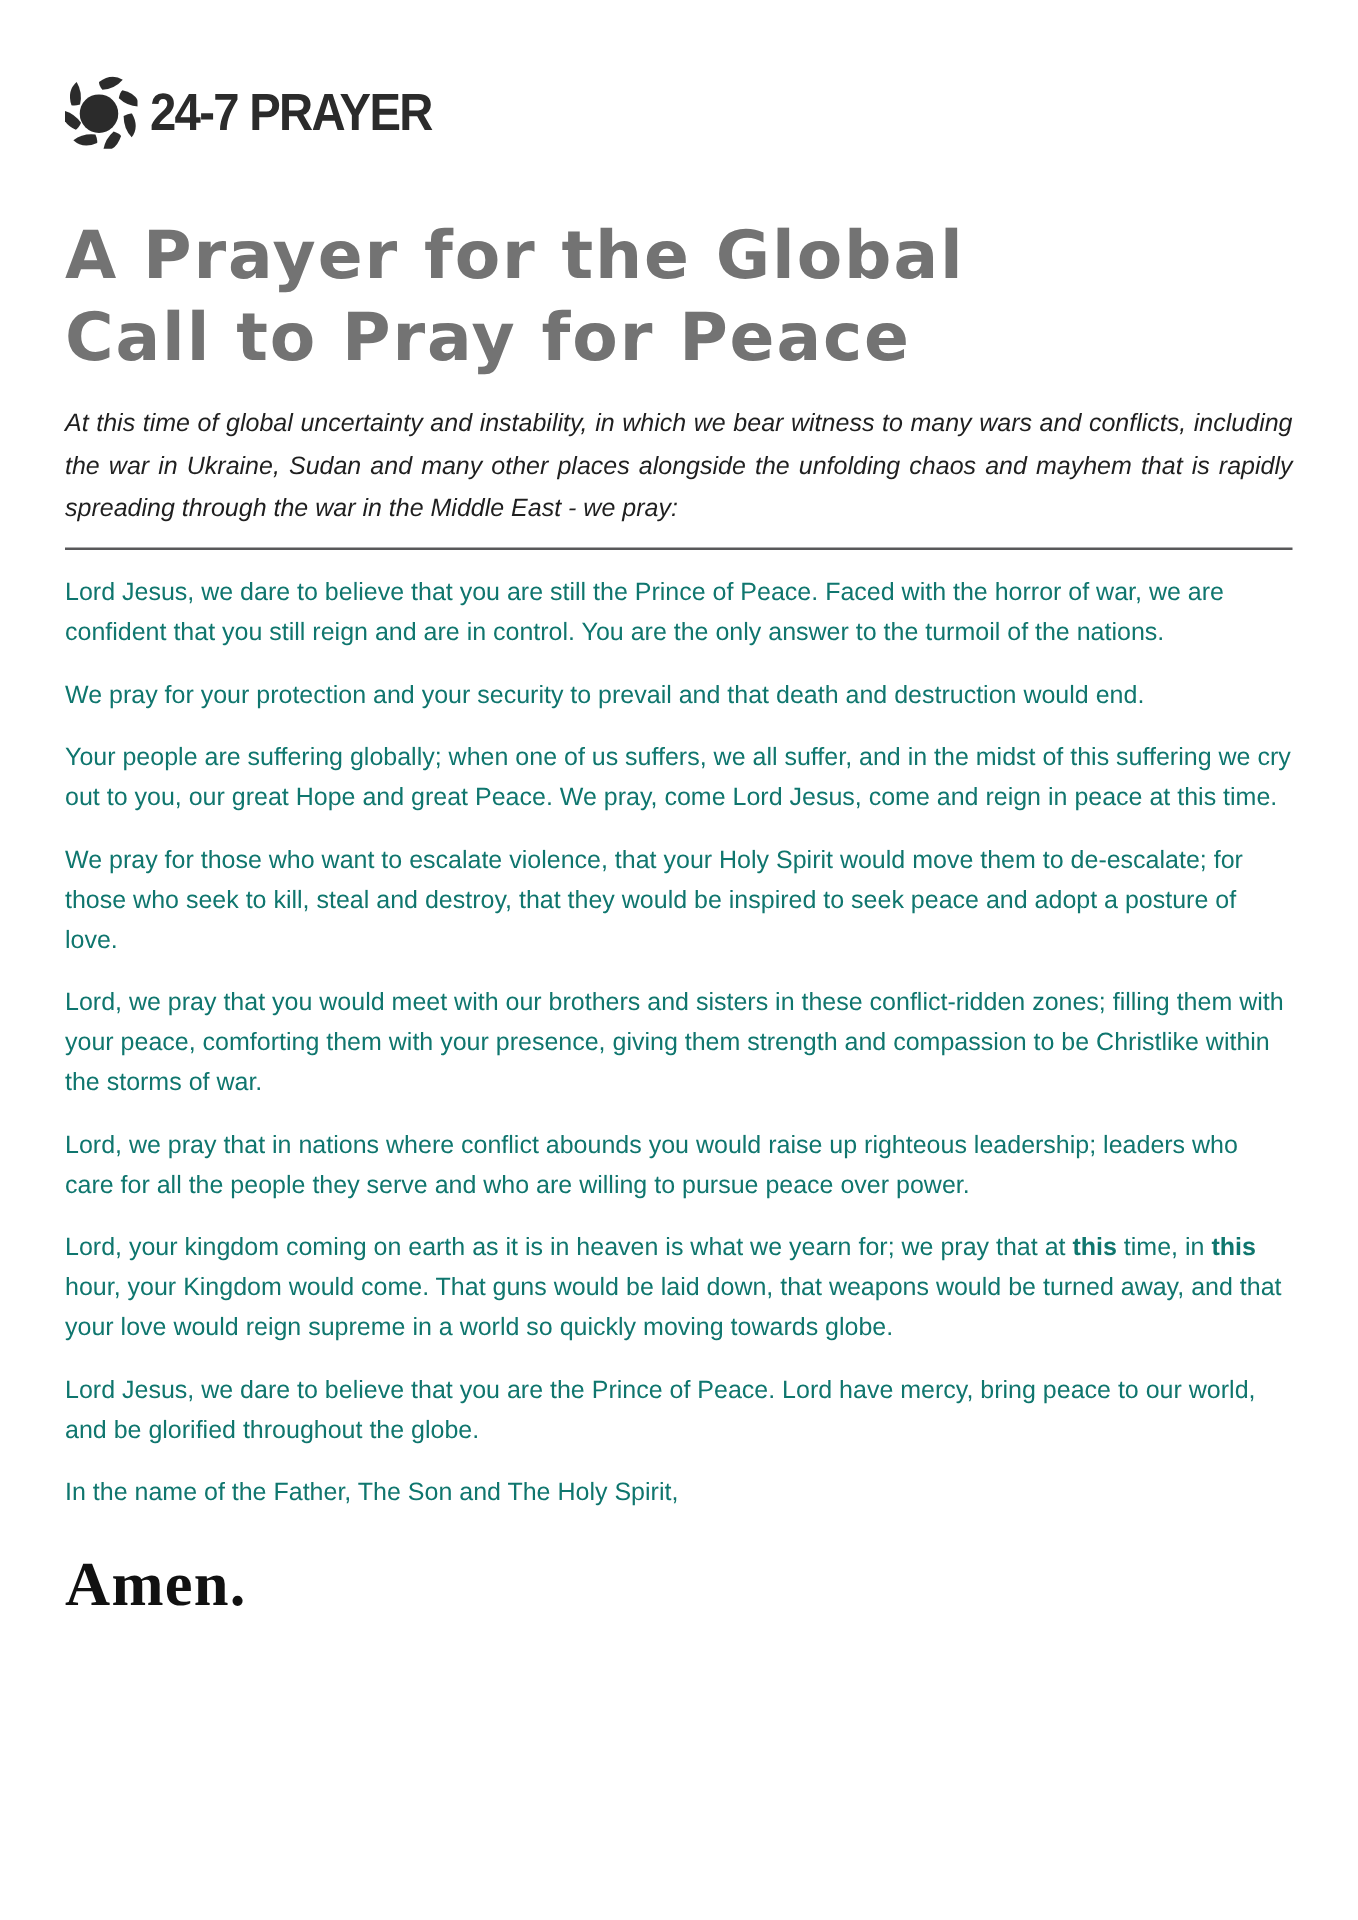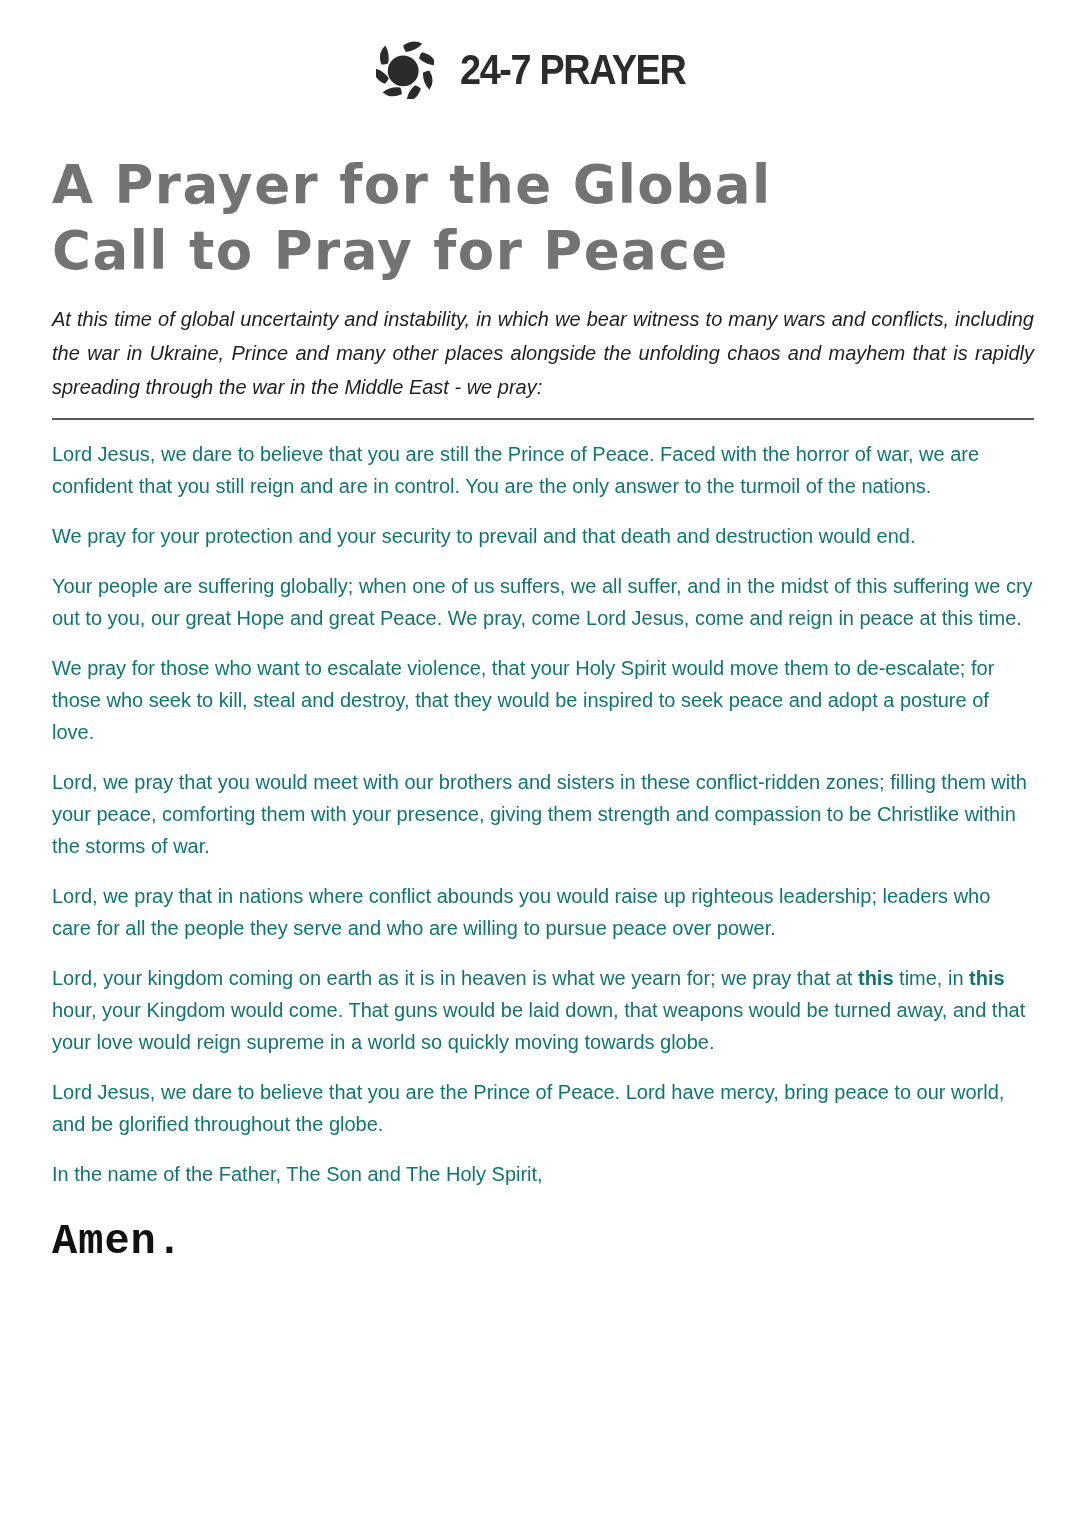--- a/index.html
+++ b/index.html
@@ -9,23 +9,23 @@
     margin:0 auto;
     background:#ffffff;
     font-family:"Liberation Sans", sans-serif;
     color:#1f1f1f;
     overflow:hidden;
     box-sizing:border-box;
   }
   .content { padding:0 52px; }
 
   .logo-row {
-    display:flex; justify-content:center; align-items:center;
-    gap:26px;
-    padding-top:40px;
+    display:flex; justify-content:flex-start; align-items:center;
+    gap:10px;
+    padding-top:60px;
     height:60px;
   }
   .logo-icon svg { width:58px; height:58px; display:block; }
   .logo-text {
     font-weight:bold;
     font-size:42px;
     letter-spacing:-1.5px;
     color:#2b2b2b;
     transform:scaleX(0.9);
     transform-origin:left center;
@@ -63,23 +63,23 @@
   .body-para {
     margin:18px 0;
     font-size:20px;
     line-height:32px;
     color:#0f766e;
   }
   .body-para b { font-weight:bold; }
 
   .amen {
     margin:28px 0 0 0;
-    font-family:Liberation Mono, monospace;
+    font-family:Liberation Serif, serif;
     font-weight:bold;
-    font-size:42px;
+    font-size:50px;
     letter-spacing:1px;
     color:#111111;
   }
 </style>
 </head>
 <body>
 
 <div class="page">
   <div class="content">
 
@@ -101,21 +101,21 @@
         </svg>
       </span>
       <span class="logo-text">24-7 PRAYER</span>
     </div>
 
     <h1 class="title">
       <div>A Prayer for the Global</div>
       <div>Call to Pray for Peace</div>
     </h1>
 
-    <p class="intro">At this time of global uncertainty and instability, in which we bear witness to many wars and conflicts, including the war in Ukraine, Prince and many other places alongside the unfolding chaos and mayhem that is rapidly spreading through the war in the Middle East - we pray:</p>
+    <p class="intro">At this time of global uncertainty and instability, in which we bear witness to many wars and conflicts, including the war in Ukraine, Sudan and many other places alongside the unfolding chaos and mayhem that is rapidly spreading through the war in the Middle East - we pray:</p>
 
     <hr class="divider">
 
     <div class="prayer">
         <p class="body-para"><span>Lord Jesus, we dare to believe that you are still the Prince of Peace. Faced with the horror of war, we are confident that you still reign and are in control. You are the only answer to the turmoil of the nations.</span></p>
         <p class="body-para"><span>We pray for your protection and your security to prevail and that death and destruction would end.</span></p>
         <p class="body-para"><span>Your people are suffering globally; when one of us suffers, we all suffer, and in the midst of this suffering we cry out to you, our great Hope and great Peace. We pray, come Lord Jesus, come and reign in peace at this time.</span></p>
         <p class="body-para"><span>We pray for those who want to escalate violence, that your Holy Spirit would move them to de-escalate; for those who seek to kill, steal and destroy, that they would be inspired to seek peace and adopt a posture of love.</span></p>
         <p class="body-para"><span>Lord, we pray that you would meet with our brothers and sisters in these conflict-ridden zones; filling them with your peace, comforting them with your presence, giving them strength and compassion to be Christlike within the storms of war.</span></p>
         <p class="body-para"><span>Lord, we pray that in nations where conflict abounds you would raise up righteous leadership; leaders who care for all the people they serve and who are willing to pursue peace over power.</span></p>

